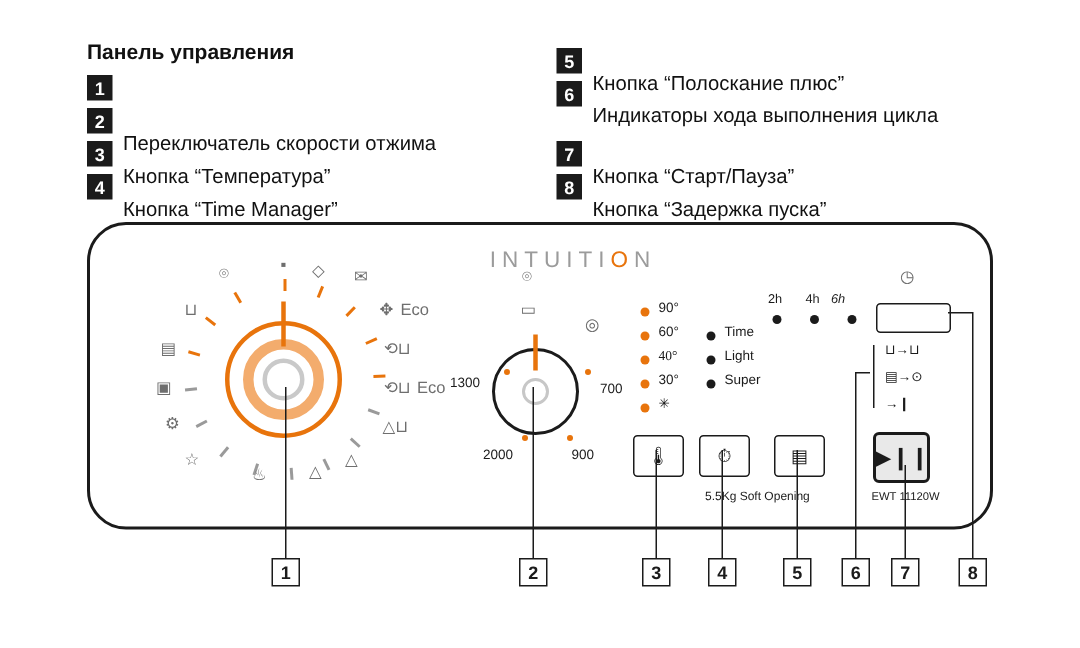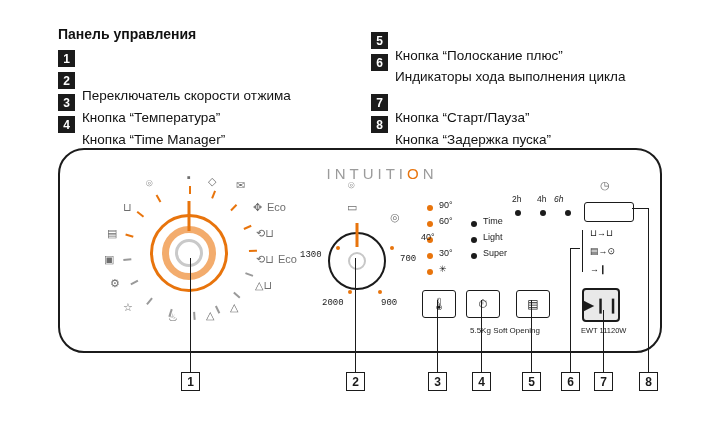--- a/index.html
+++ b/index.html
@@ -69,21 +69,21 @@
     border:2px solid #1b1b1b;background:#fff;box-sizing:border-box;
   }
   .dial-small::after{
     content:"";position:absolute;left:18px;top:18px;right:18px;bottom:18px;
     border-radius:50%;border:2px solid #c7c7c7;box-sizing:border-box;
   }
   .dial-small-pointer{
     position:absolute;left:50%;top:-11px;width:3px;height:24px;background:#e8740c;
     transform:translateX(-50%);
   }
-  .spin-lbl{position:absolute;font-size:9px;color:#1b1b1b;font-family:Liberation Mono, monospace;}
+  .spin-lbl{position:absolute;font-size:9px;color:#1b1b1b;}
   .spin-dot{position:absolute;width:4px;height:4px;border-radius:50%;background:#e8740c;}
 
   
   .led{position:absolute;width:6px;height:6px;border-radius:50%;background:#e8740c;}
   .led.dark{background:#1b1b1b;}
   .led-lbl{position:absolute;font-size:9px;color:#1b1b1b;}
 
   
   .prog-lbl{position:absolute;font-size:8.5px;color:#1b1b1b;}
 
@@ -222,21 +222,21 @@
   <span class="spin-lbl" style="left:321px;top:148px;">900</span>
   <span class="spin-lbl" style="left:340px;top:104px;">700</span>
 
   <div class="led" style="left:367px;top:55px;"></div>
   <div class="led" style="left:367px;top:71px;"></div>
   <div class="led" style="left:367px;top:87px;"></div>
   <div class="led" style="left:367px;top:103px;"></div>
   <div class="led" style="left:367px;top:119px;"></div>
   <span class="led-lbl" style="left:379px;top:50px;">90°</span>
   <span class="led-lbl" style="left:379px;top:66px;">60°</span>
-  <span class="led-lbl" style="left:361px;top:82px;">40°</span>
+  <span class="led-lbl" style="left:379px;top:82px;font-family:Liberation Serif, serif;">40°</span>
   <span class="led-lbl" style="left:379px;top:98px;">30°</span>
   <span class="led-lbl" style="left:379px;top:114px;">✳</span>
 
   <div class="led dark" style="left:411px;top:71px;"></div>
   <div class="led dark" style="left:411px;top:87px;"></div>
   <div class="led dark" style="left:411px;top:103px;"></div>
   <span class="led-lbl" style="left:423px;top:66px;">Time</span>
   <span class="led-lbl" style="left:423px;top:82px;">Light</span>
   <span class="led-lbl" style="left:423px;top:98px;">Super</span>
 

